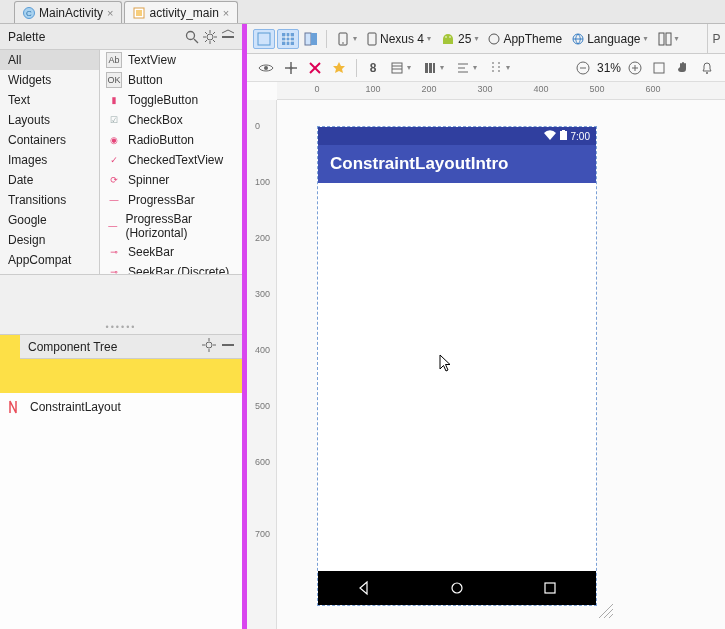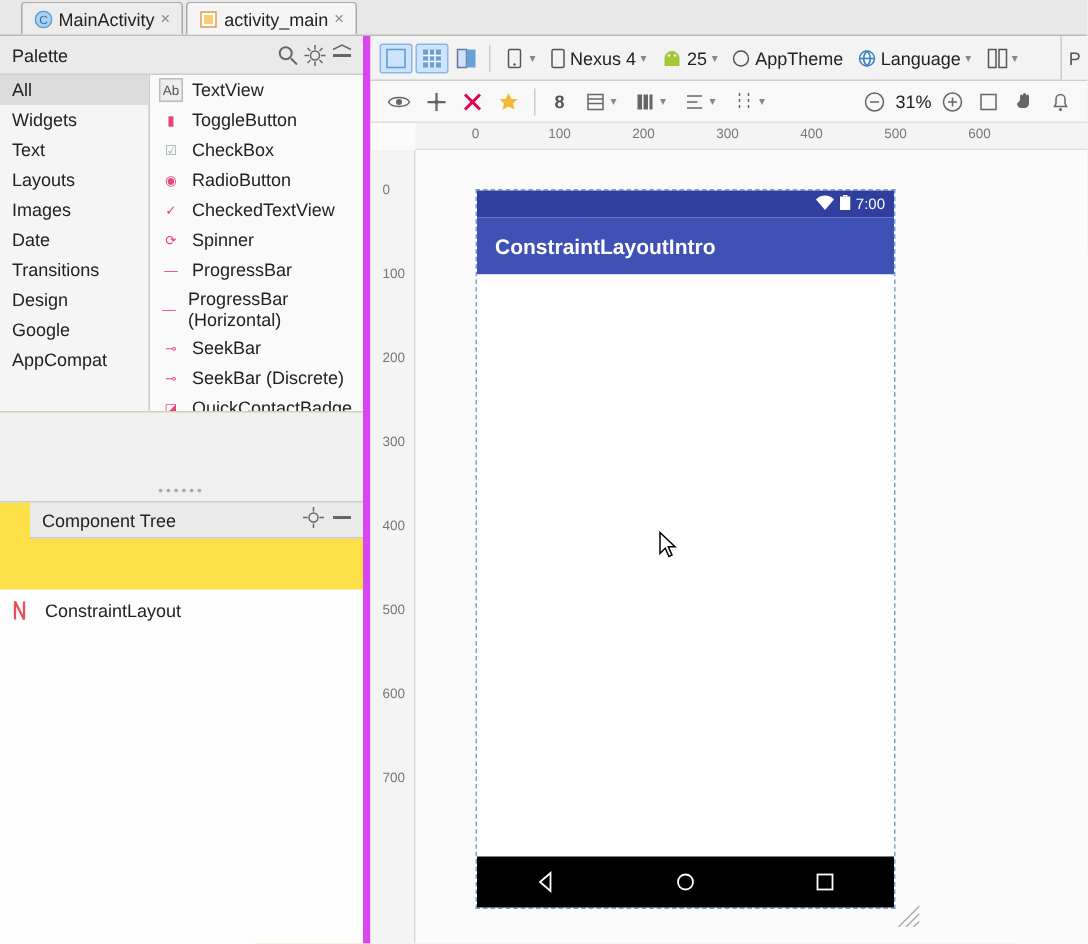--- a/index.html
+++ b/index.html
@@ -173,21 +173,21 @@
     font-size: 10px;
     gap: 4px;
   }
   .device-appbar {
     height: 38px;
     background: #3f51b5;
     color: #fff;
     display: flex;
     align-items: center;
     padding: 0 12px;
-    font-size: 14px;
+    font-size: 17px;
     font-weight: 600;
   }
   .device-content { position: absolute; left: 0; right: 0; top: 56px; bottom: 34px; background: #fff; }
   .device-navbar {
     position: absolute;
     left: 0; right: 0; bottom: 0;
     height: 34px;
     background: #000;
     display: flex;
     align-items: center;
@@ -284,31 +284,36 @@
               </svg>
             </span>
         </span>
       </div>
       <div class="palette-body">
         <div class="palette-categories">
           <div class="cat sel">All</div>
           <div class="cat">Widgets</div>
           <div class="cat">Text</div>
           <div class="cat">Layouts</div>
+          <div class="cat">Containers</div>
           <div class="cat">Images</div>
           <div class="cat">Date</div>
           <div class="cat">Transitions</div>
+          <div class="cat">Google</div>
           <div class="cat">Design</div>
-          <div class="cat">Google</div>
           <div class="cat">AppCompat</div>
         </div>
         <div class="palette-items" id="palette-items">
             <div class="palette-item">
               <span class="pi-icon" style="color: rgb(85, 85, 85); font-size: 9px; border: 1px solid rgb(187, 187, 187); background: rgb(238, 238, 238);">Ab</span>
               <span>TextView</span>
+            </div>
+            <div class="palette-item">
+              <span class="pi-icon" style="color: rgb(85, 85, 85); font-size: 9px; border: 1px solid rgb(187, 187, 187); background: rgb(238, 238, 238);">OK</span>
+              <span>Button</span>
             </div>
             <div class="palette-item">
               <span class="pi-icon" style="color: rgb(229, 69, 122); font-size: 9px; border: none; background: transparent;">▮</span>
               <span>ToggleButton</span>
             </div>
             <div class="palette-item">
               <span class="pi-icon" style="color: rgb(153, 170, 170); font-size: 9px; border: none; background: transparent;">☑</span>
               <span>CheckBox</span>
             </div>
             <div class="palette-item">
@@ -563,21 +568,21 @@
             <span class="tick" style="left: 376px;">600</span>
           </div>
         <div class="ruler-v" id="ruler-v">
             <span class="tick" style="top: 26px;">0</span>
             <span class="tick" style="top: 82px;">100</span>
             <span class="tick" style="top: 138px;">200</span>
             <span class="tick" style="top: 194px;">300</span>
             <span class="tick" style="top: 250px;">400</span>
             <span class="tick" style="top: 306px;">500</span>
             <span class="tick" style="top: 362px;">600</span>
-            <span class="tick" style="top: 418px;">700</span>
+            <span class="tick" style="top: 434px;">700</span>
           </div>
 
         <div class="device-frame">
           <div class="device-statusbar">
             <span><svg width="12" height="10" viewBox="0 0 12 10">
                   <path d="M0 3 a8 8 0 0 1 12 0 l-6 7 z" fill="#fff"></path>
                 </svg></span>
             <span><svg width="7" height="10" viewBox="0 0 7 10">
                   <rect x="0" y="1" width="7" height="9" fill="#fff"></rect>
                   <rect x="2" y="0" width="3" height="1" fill="#fff"></rect>

